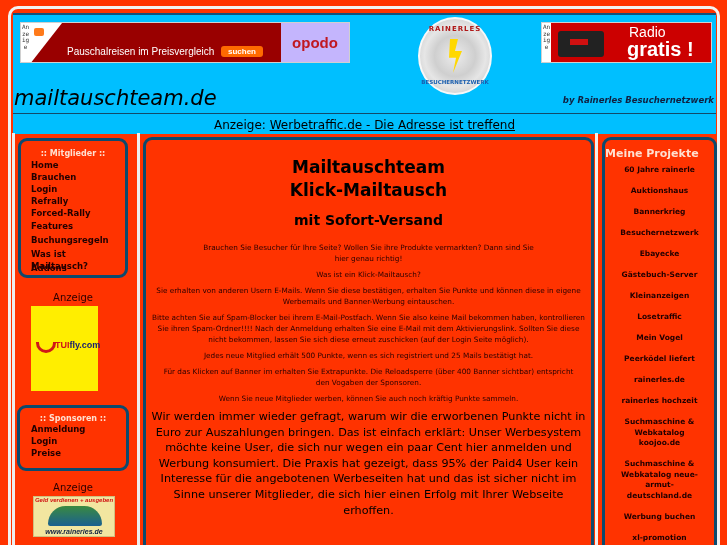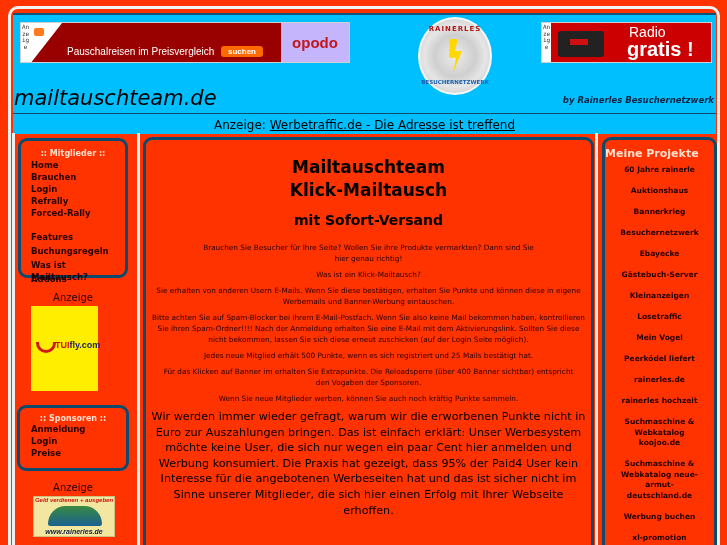--- a/index.html
+++ b/index.html
@@ -125,21 +125,21 @@
 <div class="col-sep" style="left:595px;"></div>
 
 <div class="box" style="left:18px; top:138px; width:110px; height:140px;">
   <div class="box-title" style="margin-top:8px; margin-bottom:1px;">:: Mitglieder ::</div>
   <div style="padding-left:10px;">
     <a class="menu-item">Home</a>
     <a class="menu-item">Brauchen</a>
     <a class="menu-item">Login</a>
     <a class="menu-item">Refrally</a>
     <a class="menu-item">Forced-Rally</a>
-    <a class="menu-item" style="margin-top:12px;">Features</a>
+    <a class="menu-item" style="margin-top:1px;">Features</a>
     <a class="menu-item" style="margin-top:2px;">Buchungsregeln</a>
     <a class="menu-item" style="margin-top:2px;">Was ist Mailtausch?</a>
     <a class="menu-item" style="margin-top:2px;">Addons</a>
   </div>
 </div>
 
 <div class="left-anz" style="top:292px;">Anzeige</div>
 <div class="tui">
   <div class="tui-smile"></div>
   <div class="tui-text"><span>TUI</span><b>fly.com</b></div>

